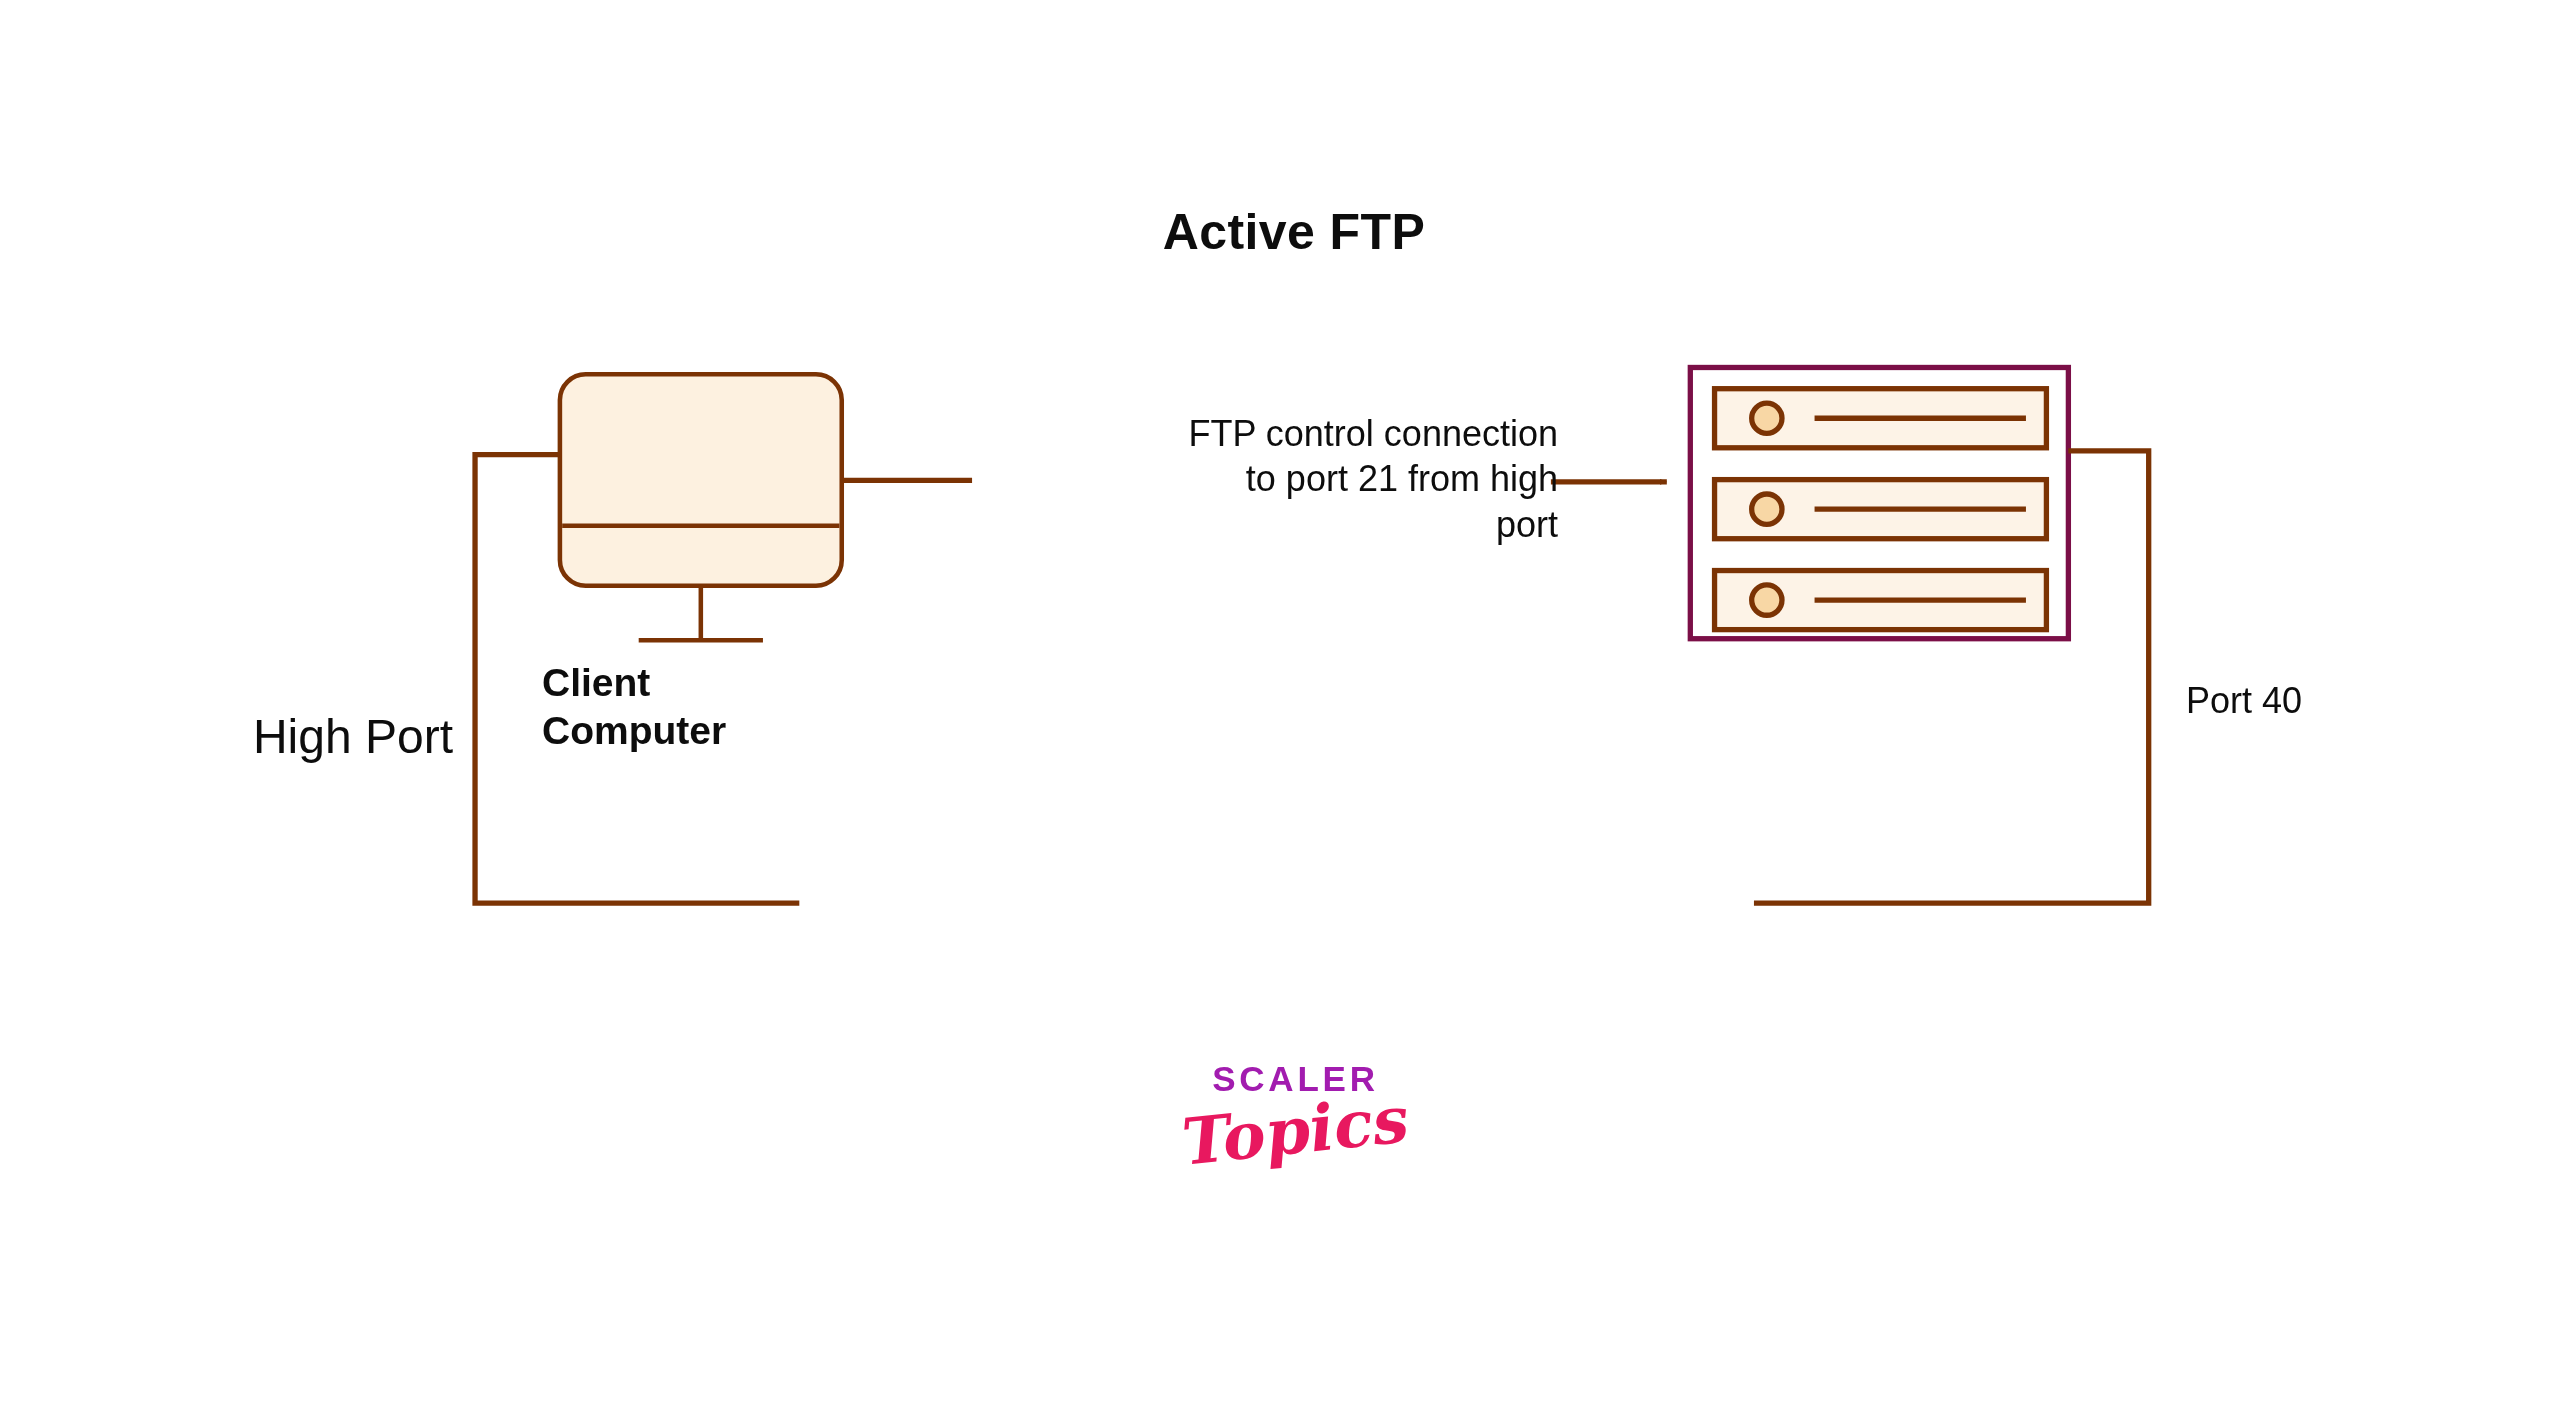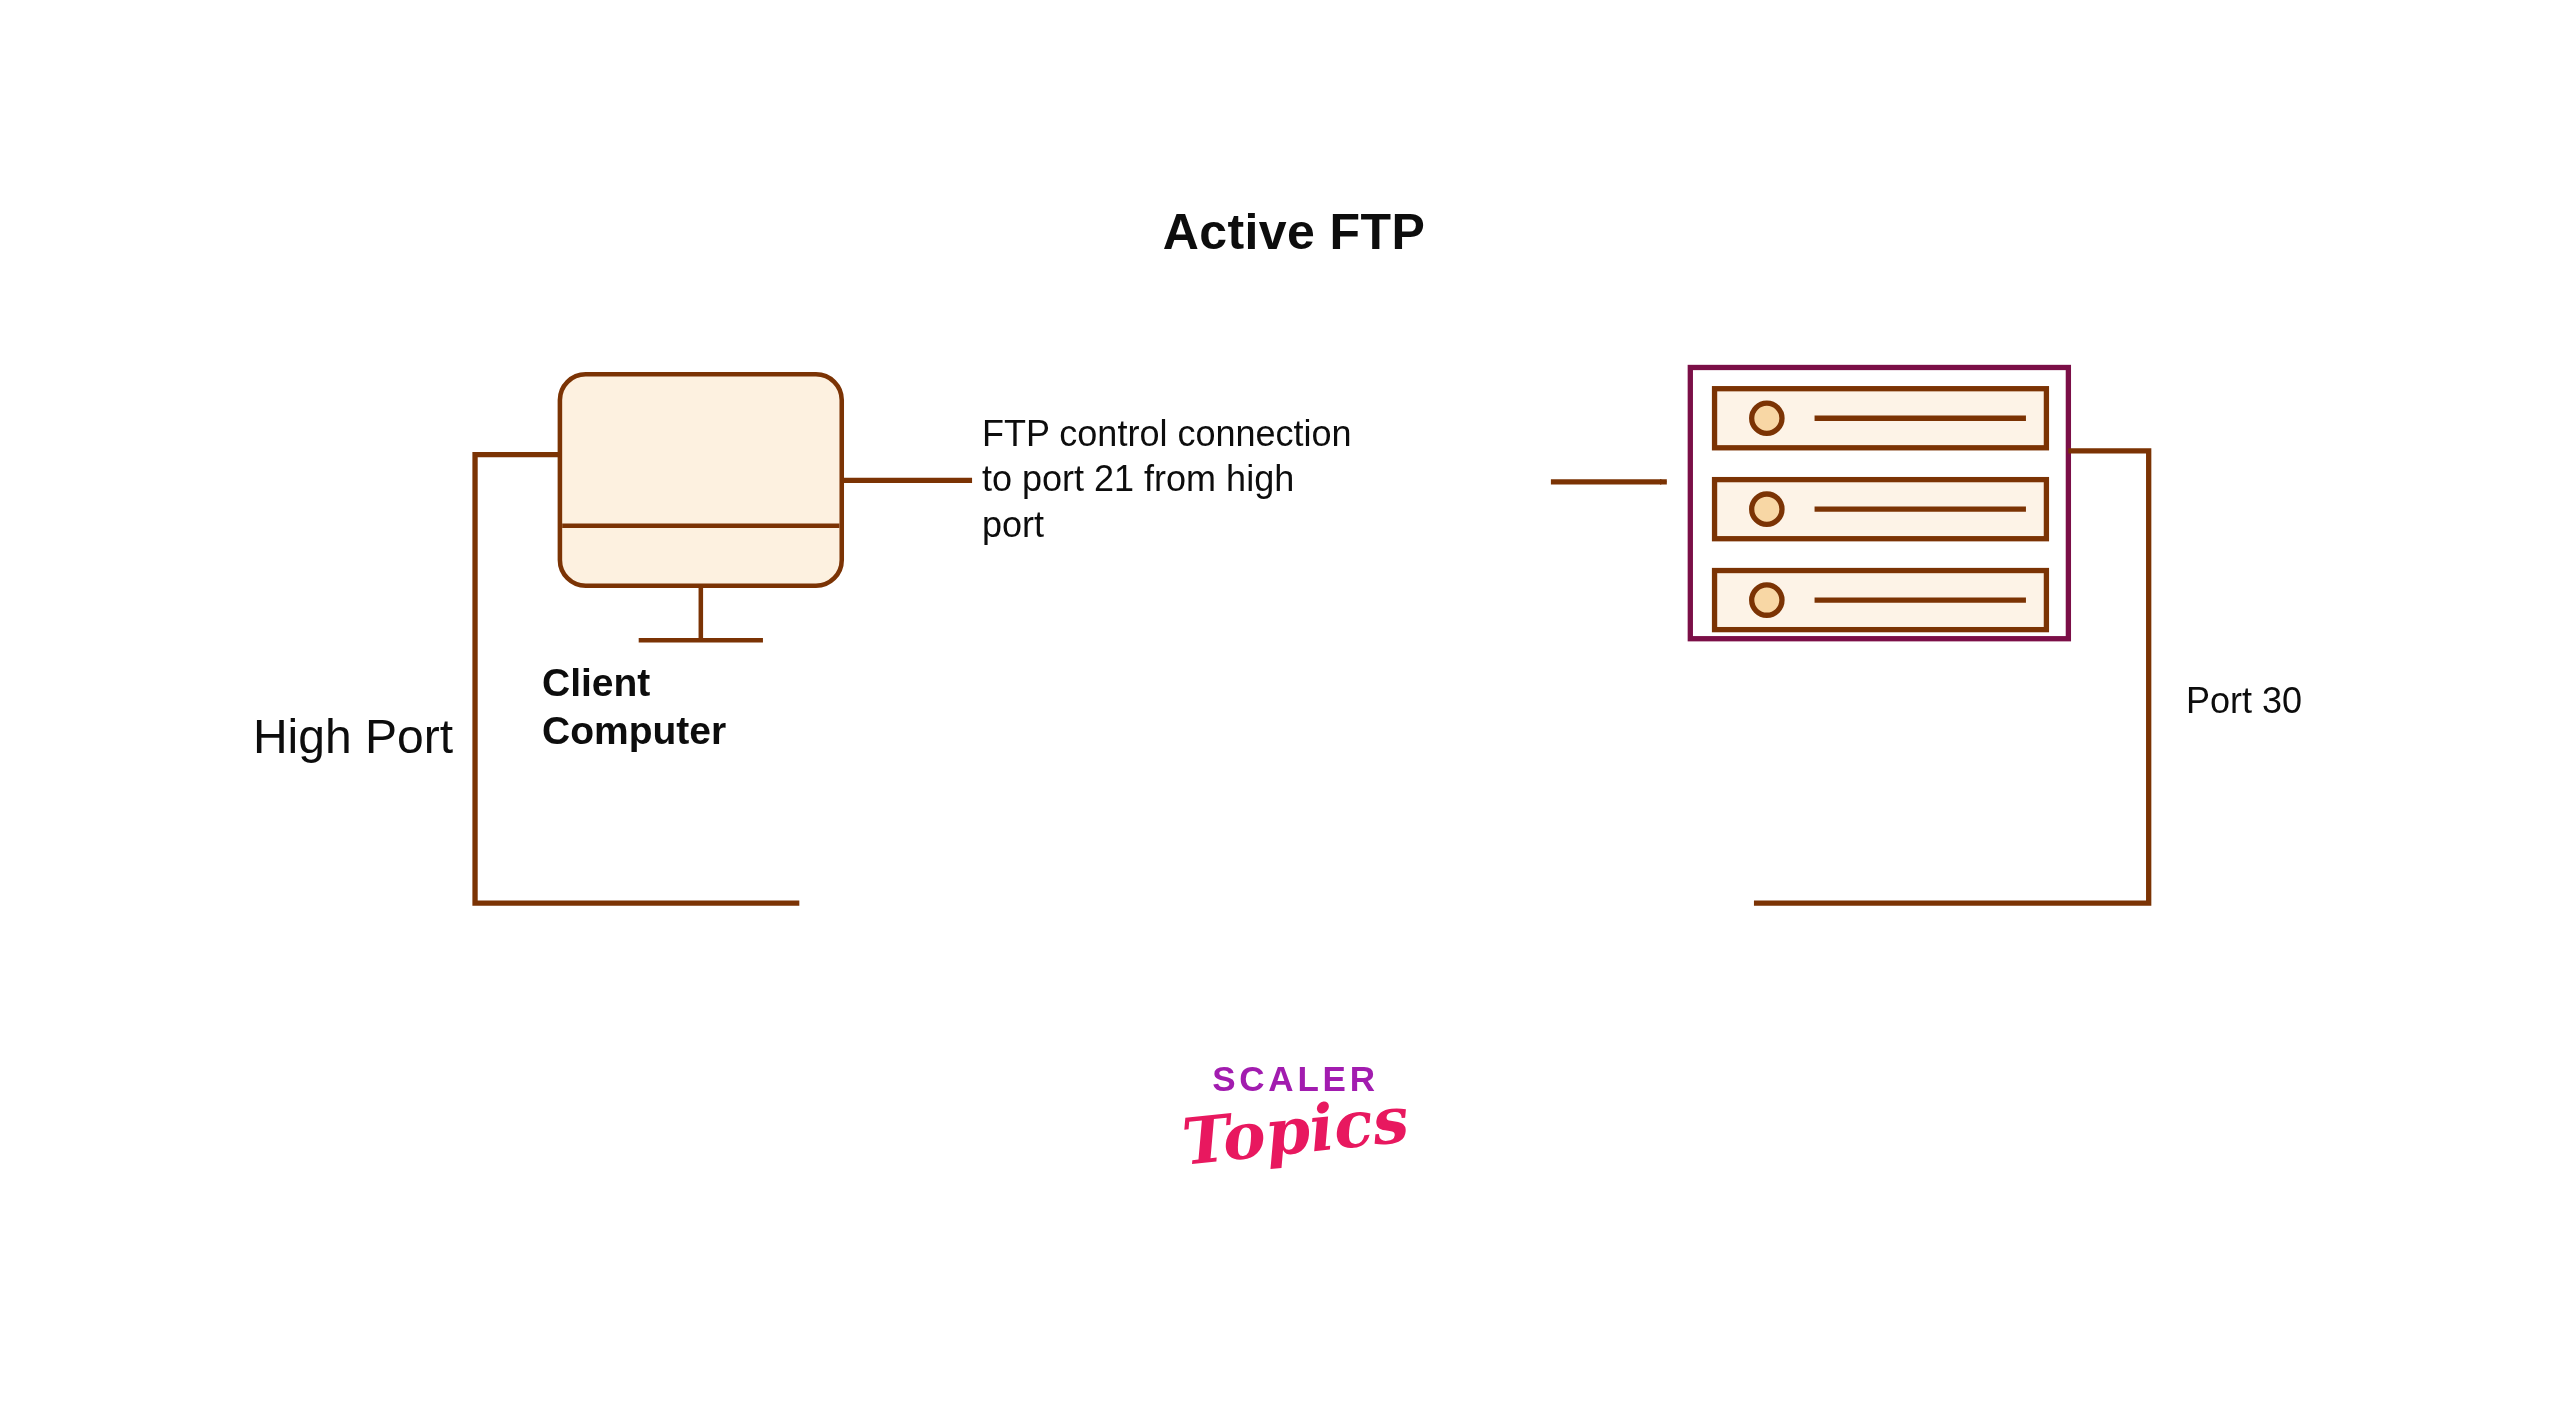--- a/index.html
+++ b/index.html
@@ -14,21 +14,21 @@
 
   .txt{position:absolute;color:#0d0d0d;white-space:pre;padding-left:12px;}
   .ctr{text-align:center;}
 
   #title{
     left:0;right:0;top:203px;
     font-size:50px;font-weight:bold;letter-spacing:0.4px;
   }
   #ctrl-label{
     left:970px;top:411px;width:576px;
-    font-size:36px;line-height:1.26;text-align:left;
+    font-size:36px;line-height:1.26;text-align:right;
   }
   #data-label{
     left:799px;top:832px;width:962px;
     font-size:36px;line-height:1.28;text-align:center;
   }
   #high-port-label{
     left:220px;top:668px;width:242px;
     font-size:48px;text-align:center;margin-top:41px;
   }
   #port20-label{
@@ -119,21 +119,21 @@
 
   <div class="txt ctr" id="title">Active FTP</div>
 
   <div class="txt" id="ctrl-label">FTP control connection
 to port 21 from high
 port</div>
 
 
   <div class="txt" id="high-port-label">High Port</div>
 
-  <div class="txt" id="port20-label">Port 30</div>
+  <div class="txt" id="port20-label">Port 40</div>
 
   <div class="txt" id="client-label">Client
 Computer</div>
 
 
   <div id="logo">
     <div class="word-scaler">SCALER</div>
     <div class="word-topics">Topics</div>
   </div>
 

